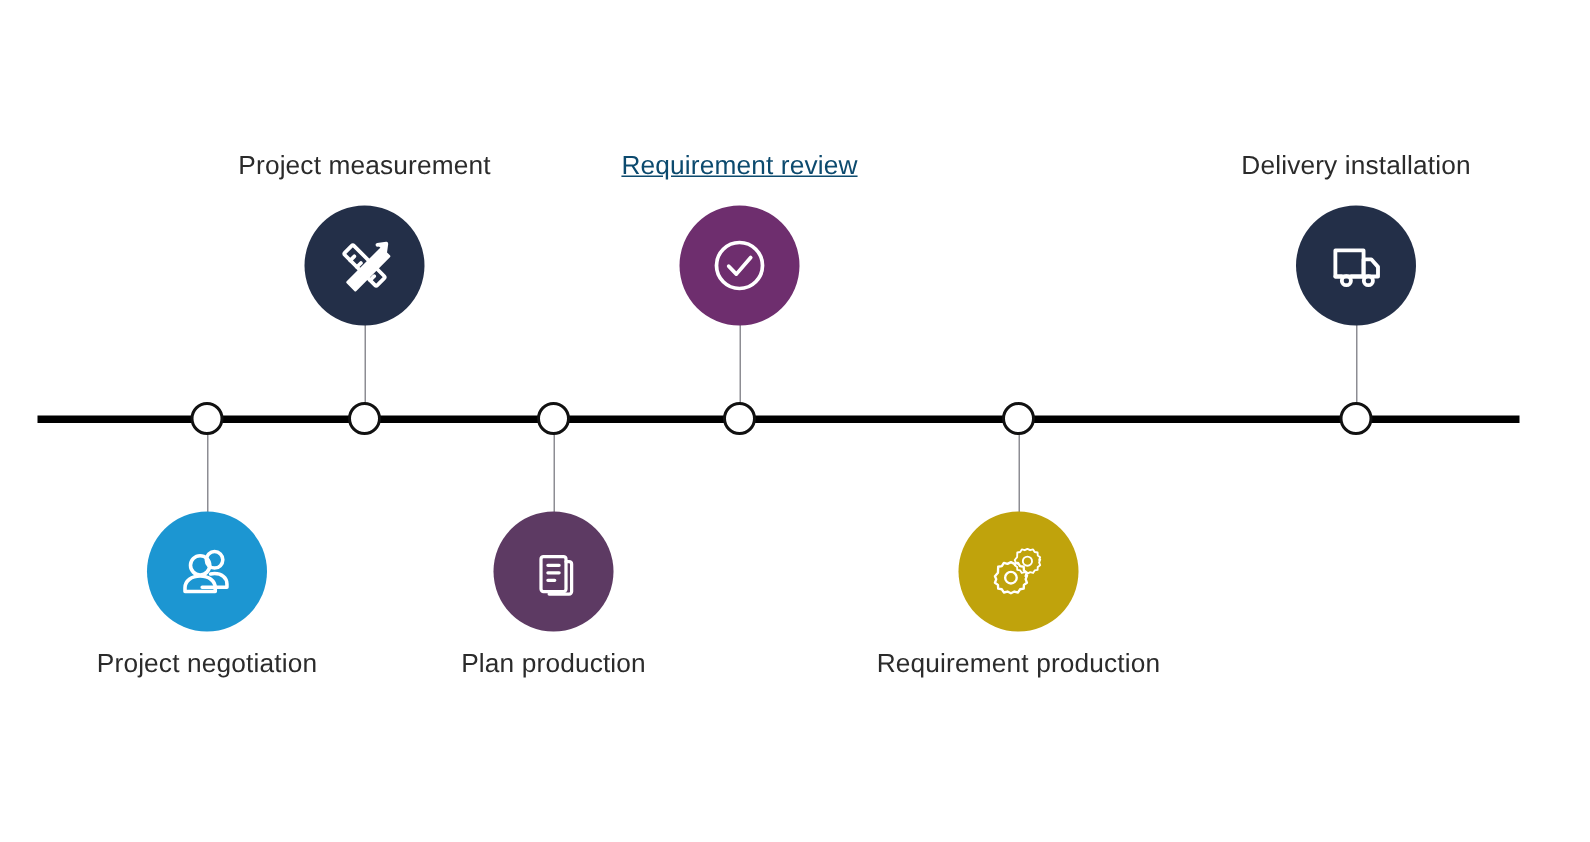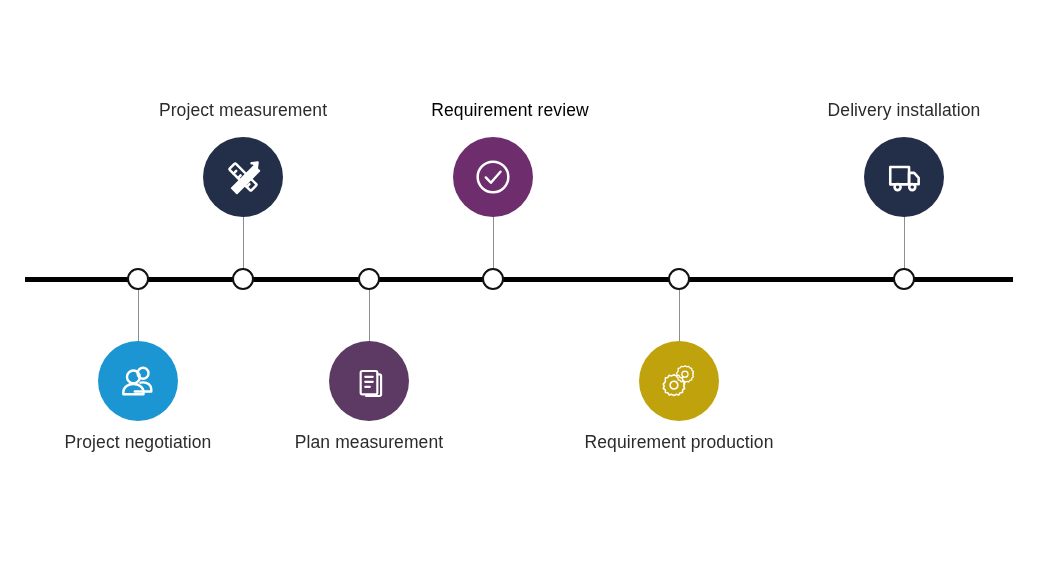--- a/index.html
+++ b/index.html
@@ -109,31 +109,31 @@
       <div class="connector" style="left: 368.5px; background: rgb(141, 141, 147); top: 286px; height: 57px;"></div>
       <div class="icon-bubble" style="left: 329px; top: 341px; background: rgb(93, 58, 99);">
         <span>
     <svg width="40" height="40" viewBox="0 0 48 48" fill="none" stroke="#ffffff" stroke-width="2.6" stroke-linecap="round" stroke-linejoin="round">
       <path d="M16 12h16a2 2 0 0 1 2 2v24a2 2 0 0 1-2 2H16a2 2 0 0 1-2-2V14a2 2 0 0 1 2-2z"></path>
       <path d="M34 16h2.5a2 2 0 0 1 2 2v22a2 2 0 0 1-2 2H20.5"></path>
       <path d="M19.5 19h9M19.5 25h9M19.5 31h5.5"></path>
     </svg>
         </span>
       </div>
-      <div class="step-label" style="color: rgb(43, 43, 43); left: 109px; width: 520px; top: 434px;">Plan measurement</div>
+      <div class="step-label" style="color: rgb(43, 43, 43); left: 109px; width: 520px; top: 434px;">Plan production</div>
       <div class="connector" style="left: 492.5px; background: rgb(141, 141, 147); top: 215px; height: 57px;"></div>
       <div class="icon-bubble" style="left: 453px; top: 137px; background: rgb(110, 46, 110);">
         <span>
     <svg width="46" height="46" viewBox="0 0 48 48" fill="none" stroke="#ffffff" stroke-width="2.6" stroke-linecap="round" stroke-linejoin="round">
       <circle cx="24" cy="24" r="16"></circle>
       <path d="M16.5 24.5 21.8 30l10-11.5"></path>
     </svg>
         </span>
       </div>
-      <div class="step-label" style="color: #000000; left: 250px; width: 520px; top: 102px;">Requirement review</div>
+      <div class="step-label" style="color: #0c4a6e; left: 233px; width: 520px; top: 102px; text-decoration: underline;">Requirement review</div>
       <div class="connector" style="left: 678.5px; background: rgb(141, 141, 147); top: 286px; height: 57px;"></div>
       <div class="icon-bubble" style="left: 639px; top: 341px; background: rgb(192, 163, 12);">
         <span>
     <svg width="44" height="44" viewBox="0 0 48 48" fill="none" stroke="#ffffff" stroke-width="2.2" stroke-linecap="round" stroke-linejoin="round">
       <g transform="translate(30.5,16.5) scale(0.62)">
         <path d="M0-14.5 3.2-12.9 6.6-13.8 8.5-10.8 11.9-10.2 12.1-6.7 14.9-4.7 13.7-1.4 15-1.9 13.7 1.4 14.9 4.7 12.1 6.7 11.9 10.2 8.5 10.8 6.6 13.8 3.2 12.9 0 14.5 -3.2 12.9 -6.6 13.8 -8.5 10.8 -11.9 10.2 -12.1 6.7 -14.9 4.7 -13.7 1.4 -14.9 -1.4 -12.1 -4.7 -11.9 -10.2 -8.5 -10.8 -6.6 -13.8 -3.2 -12.9Z"></path>
         <circle cx="0" cy="0" r="5.4"></circle>
       </g>
       <g transform="translate(18.5,28.5) scale(0.78)">
         <path d="M0-14.5 3.2-12.9 6.6-13.8 8.5-10.8 11.9-10.2 12.1-6.7 14.9-4.7 13.7-1.4 15-1.9 13.7 1.4 14.9 4.7 12.1 6.7 11.9 10.2 8.5 10.8 6.6 13.8 3.2 12.9 0 14.5 -3.2 12.9 -6.6 13.8 -8.5 10.8 -11.9 10.2 -12.1 6.7 -14.9 4.7 -13.7 1.4 -14.9 -1.4 -12.1 -4.7 -11.9 -10.2 -8.5 -10.8 -6.6 -13.8 -3.2 -12.9Z"></path>

